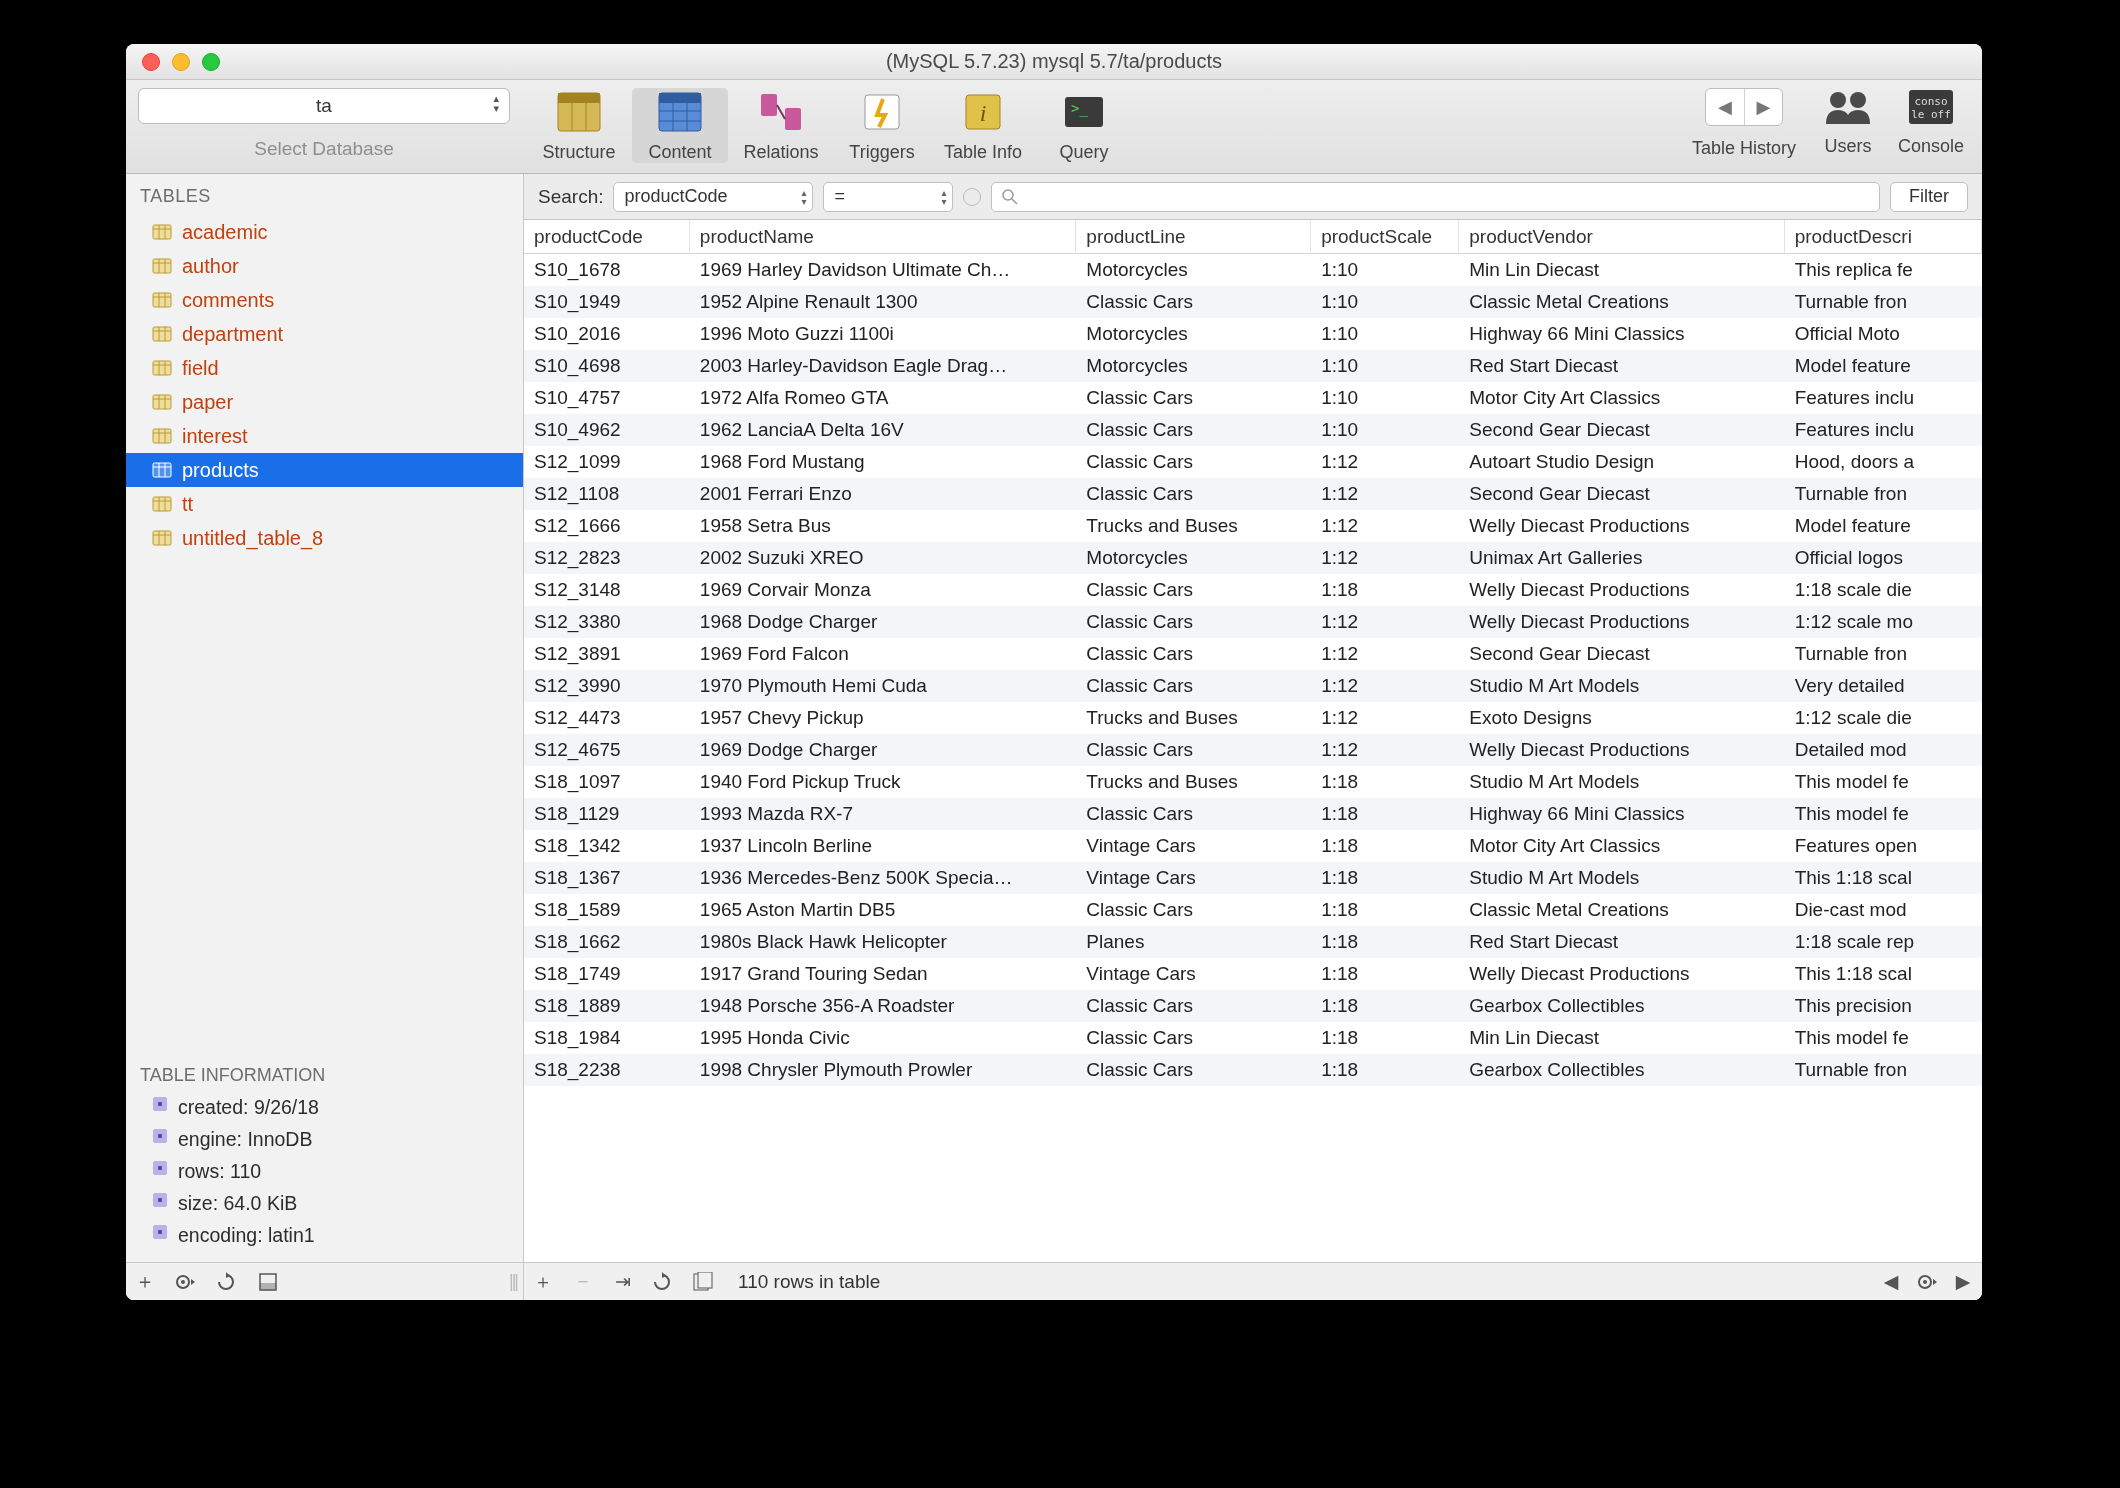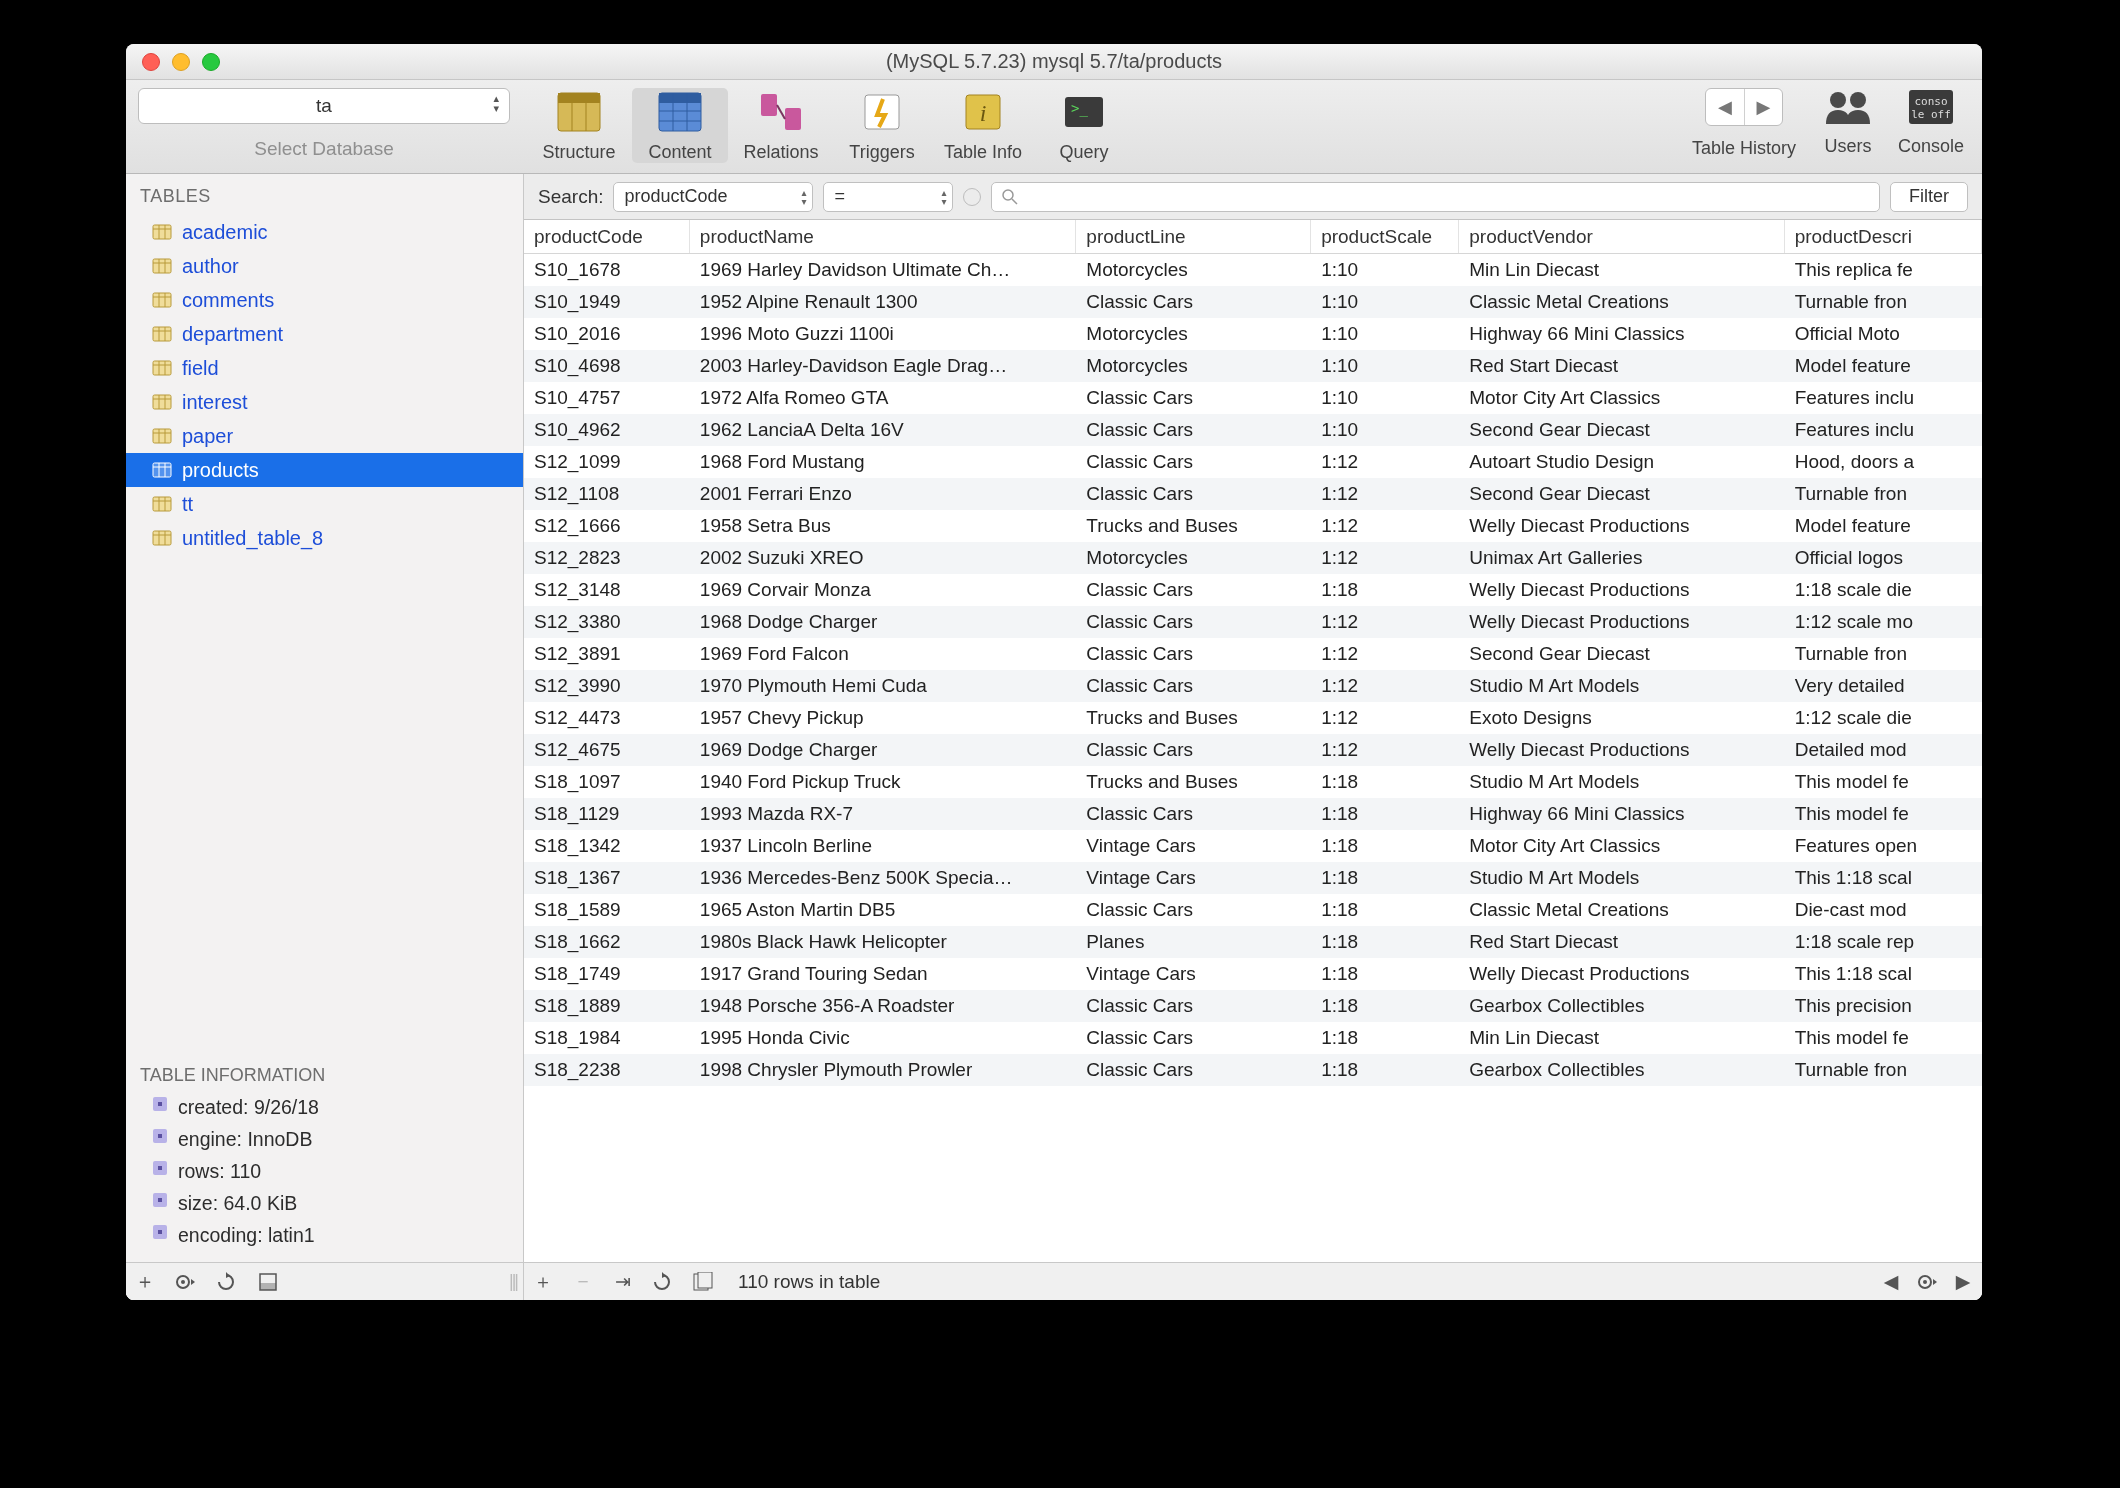--- a/index.html
+++ b/index.html
@@ -60,21 +60,21 @@
   .hist-btns .pair div{width:38px;height:36px;display:flex;align-items:center;justify-content:center;font-size:18px;color:#777;cursor:pointer;}
   .hist-btns .pair div+div{border-left:1px solid #d0d0d0;}
   .hist-btns .lbl{font-size:18px;color:#444;margin-top:12px;}
   .right-tbtn{display:flex;flex-direction:column;align-items:center;width:78px;}
   .right-tbtn .ic{width:56px;height:38px;}
   .right-tbtn .lbl{font-size:18px;color:#444;margin-top:10px;}
   .body { flex:1; display:flex; overflow:hidden; background:#fff;}
   .sidebar { width:398px; background:#f3f2f2; border-right:1px solid #c8c8c8; display:flex; flex-direction:column;}
   .sb-header{ font-size:18px; letter-spacing:0.5px; color:#6d6d6d; padding:12px 14px 8px; }
   .sb-list{ flex:0 0 auto;}
-  .sb-item{ display:flex; align-items:center; height:34px; padding-left:26px; font-size:20px; color:#1d4ed8; cursor:pointer;}
+  .sb-item{ display:flex; align-items:center; height:34px; padding-left:26px; font-size:20px; color:#c2410c; cursor:pointer;}
   .sb-item .tico{ width:20px; height:16px; margin-right:10px; display:inline-block;}
   .sb-item.selected{ background:#1a6fe8; color:#fff;}
   .sb-info-header{ font-size:18px; color:#6d6d6d; padding:0 14px 10px; margin-top:auto;}
   .sb-info-wrap{padding-bottom:6px;}
   .sb-info{ display:flex; height:32px; padding-left:26px; font-size:19.5px; color:#2c2c2c;}
   .sb-info .dot{ width:16px; height:16px; display:inline-flex; align-items:center; justify-content:center; margin-right:10px;}
   .sb-footer{height:38px;border-top:1px solid #c8c8c8;display:flex;align-items:center;padding:0 6px;gap:16px;background:#f0f0f0;}
   .sb-footer .fb{ font-size:20px; color:#555; cursor:pointer; width:26px; text-align:center;}
   .sb-footer .gripper{margin-left:auto;color:#bbb;letter-spacing:-2px;font-size:18px;}
   .main { flex:1; display:flex; flex-direction:column; overflow:hidden;}
@@ -289,32 +289,32 @@
           </div>
           <div class="sb-item">
             <span class="tico">
               <svg width="20" height="16">
                 <rect x="1" y="1" width="18" height="14" rx="1.5" fill="#f0dd9a" stroke="#b89a3a"></rect>
                 <line x1="1" y1="5" x2="19" y2="5" stroke="#b89a3a"></line>
                 <line x1="7" y1="1" x2="7" y2="15" stroke="#b89a3a"></line>
                 <line x1="13" y1="1" x2="13" y2="15" stroke="#b89a3a"></line>
               </svg>
             </span>
+            <span>paper</span>
+          </div>
+          <div class="sb-item">
+            <span class="tico">
+              <svg width="20" height="16">
+                <rect x="1" y="1" width="18" height="14" rx="1.5" fill="#f0dd9a" stroke="#b89a3a"></rect>
+                <line x1="1" y1="5" x2="19" y2="5" stroke="#b89a3a"></line>
+                <line x1="7" y1="1" x2="7" y2="15" stroke="#b89a3a"></line>
+                <line x1="13" y1="1" x2="13" y2="15" stroke="#b89a3a"></line>
+              </svg>
+            </span>
             <span>interest</span>
-          </div>
-          <div class="sb-item">
-            <span class="tico">
-              <svg width="20" height="16">
-                <rect x="1" y="1" width="18" height="14" rx="1.5" fill="#f0dd9a" stroke="#b89a3a"></rect>
-                <line x1="1" y1="5" x2="19" y2="5" stroke="#b89a3a"></line>
-                <line x1="7" y1="1" x2="7" y2="15" stroke="#b89a3a"></line>
-                <line x1="13" y1="1" x2="13" y2="15" stroke="#b89a3a"></line>
-              </svg>
-            </span>
-            <span>paper</span>
           </div>
           <div class="sb-item selected">
             <span class="tico">
               <svg width="20" height="16">
                 <rect x="1" y="1" width="18" height="14" rx="1.5" fill="rgba(255,255,255,0.25)" stroke="#fff"></rect>
                 <line x1="1" y1="5" x2="19" y2="5" stroke="#fff"></line>
                 <line x1="7" y1="1" x2="7" y2="15" stroke="#fff"></line>
                 <line x1="13" y1="1" x2="13" y2="15" stroke="#fff"></line>
               </svg>
             </span>

